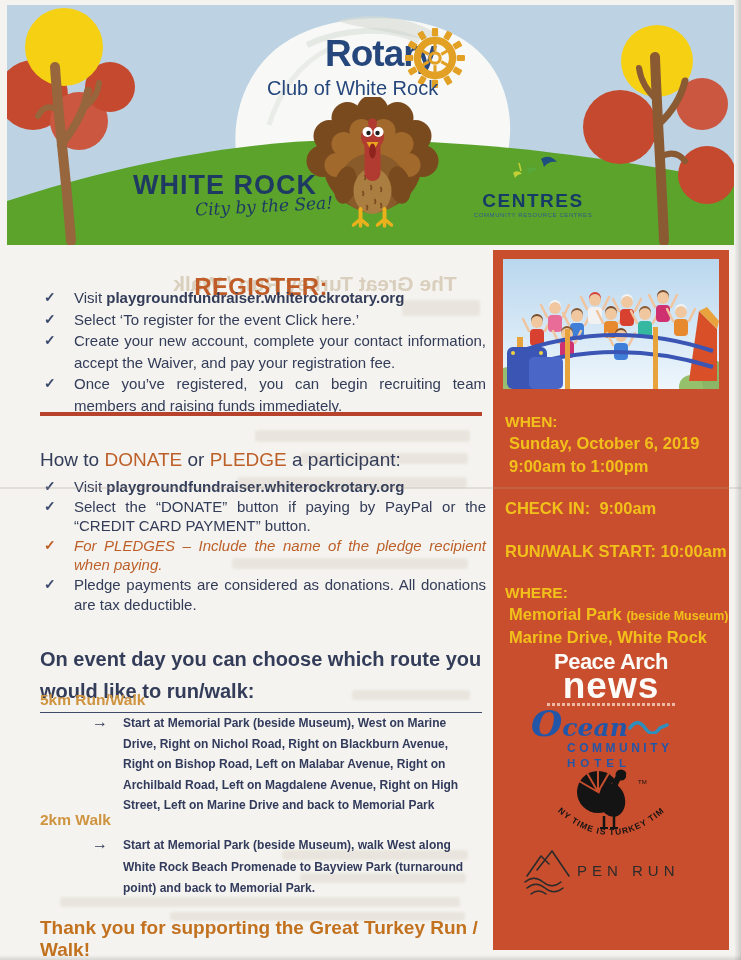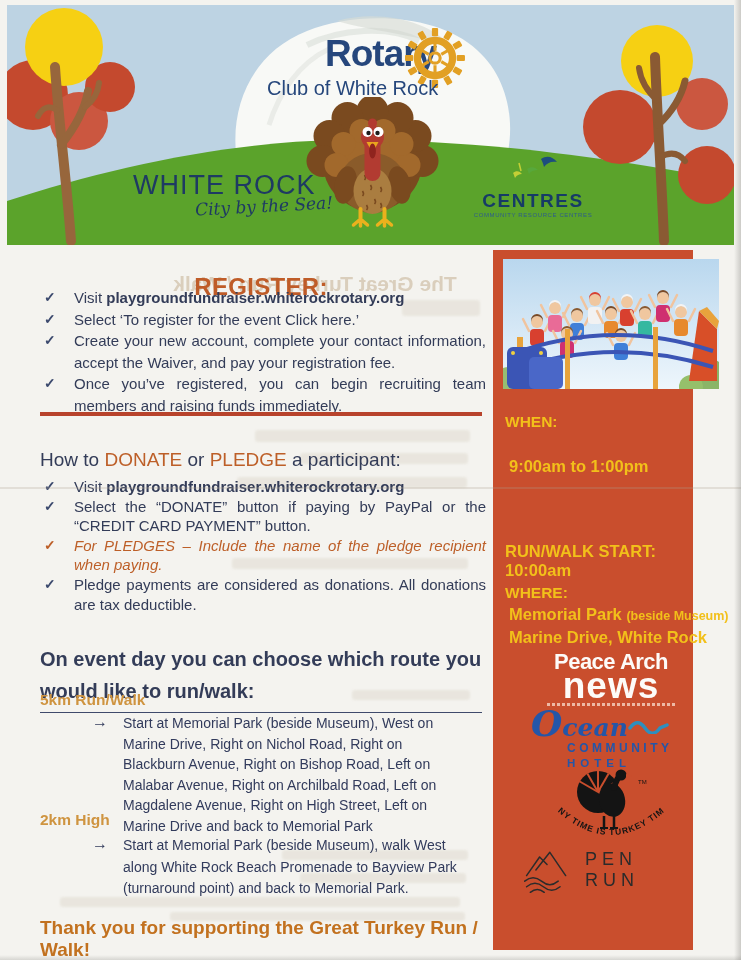--- a/index.html
+++ b/index.html
@@ -6,21 +6,21 @@
   .page{position:relative;width:741px;height:960px;background:#f4f3ef;overflow:hidden;
         font-family:"Liberation Sans",sans-serif;color:#333c58;margin:0 auto;}
   
   .banner{position:absolute;left:7px;top:5px;width:727px;height:240px;background:#bdd3e3;overflow:hidden;}
   .banner svg.bg{position:absolute;left:0;top:0;}
   .turkey{position:absolute;left:292px;top:92px;width:148px;height:132px;}
   .rotary-word{position:absolute;left:318px;top:28px;font-size:37px;font-weight:bold;color:#26477c;letter-spacing:-1px;}
   .rotary-gear{position:absolute;left:397px;top:22px;width:62px;height:62px;}
   .rotary-sub{position:absolute;left:260px;top:72px;font-size:20px;color:#26477c;}
   .wr{position:absolute;left:126px;top:165px;}
-  .wr-name{font-size:27px;font-weight:normal;color:#1e3a63;letter-spacing:1px;}
+  .wr-name{font-size:27px;font-weight:bold;color:#1e3a63;letter-spacing:1px;}
   .wr-tag{position:absolute;left:62px;top:26px;font-family:"DejaVu Serif",serif;font-style:italic;
           font-size:17px;color:#1e3a63;transform:rotate(-3deg);white-space:nowrap;}
   .sources{position:absolute;left:466px;top:150px;width:120px;text-align:center;}
   .sources-name{font-size:19px;font-weight:bold;color:#163b66;letter-spacing:1.5px;margin-top:1px;}
   .sources-sub{font-size:6px;color:#2e5d8a;letter-spacing:.6px;}
   
   .ghost-title{position:absolute;left:150px;top:272px;width:330px;text-align:center;color:#c5b193;
                opacity:.55;font-weight:bold;font-size:21px;transform:scaleX(-1);filter:blur(.7px);white-space:nowrap;}
   .gbar{position:absolute;background:#c3b7a3;opacity:.22;border-radius:3px;filter:blur(1px);}
   .crease{position:absolute;left:0;top:487px;width:741px;height:2px;background:rgba(170,158,144,.25);}
@@ -47,44 +47,44 @@
   .divider{top:412px;height:4px;background:#b8432c;}
   .donate-h{top:433px;font-size:19px;font-weight:normal;color:#333c58;}
   .donate-h .oj{color:#bd5f28;}
   .event-h{top:626px;font-size:20px;font-weight:bold;color:#333c58;line-height:32px;
            padding-bottom:5px;border-bottom:1.5px solid #3f4a6b;}
   .lbl5{top:691px;} .lbl2{top:811px;}
   .route-lbl{font-size:15.5px;font-weight:bold;color:#cf9440;}
   .route{display:flex;align-items:flex-start;padding-left:52px;box-sizing:border-box;}
   .r1{top:713px;} .r2{top:835px;}
   .route .arrow{flex:0 0 31px;font-size:16px;font-weight:bold;color:#323b5c;}
-  .route p{margin:0;flex:1;font-size:14px;font-weight:normal;color:#323b5c;line-height:20.6px;max-width:342px;}
+  .route p{margin:0;flex:1;font-size:12px;font-weight:bold;color:#323b5c;line-height:20.6px;max-width:342px;}
   .r2 p{line-height:21.5px;}
   .thankyou{top:917px;font-size:19px;font-weight:bold;color:#c2711f;}
   
-  .sidebar{position:absolute;left:493px;top:250px;width:200px;height:700px;background:#c94e2d;}
+  .sidebar{position:absolute;left:493px;top:250px;width:236px;height:700px;background:#c94e2d;}
   .sidebar>*{position:absolute;}
   .photo{left:10px;top:9px;width:216px;height:130px;}
   .sb-label{font-size:15.5px;font-weight:bold;color:#f2c01a;white-space:pre-wrap;}
   .sb-line{font-size:16.5px;font-weight:bold;color:#f2c01a;white-space:nowrap;}
   .sb-note{font-size:12.5px;}
   .pan{left:0;top:402px;width:236px;text-align:center;color:#fdfbf8;}
   .pan-top{font-size:22px;font-weight:bold;letter-spacing:-.5px;line-height:20px;}
   .pan-news{font-size:37px;font-weight:bold;letter-spacing:1px;line-height:28px;}
   .pan-tag{width:128px;height:3px;margin:3px auto 0;opacity:.75;
            background:repeating-linear-gradient(90deg,rgba(255,236,222,.9) 0 3px,rgba(255,236,222,0) 3px 5px);}
   .ocean{left:38px;top:460px;width:170px;color:#2456a8;}
   .ocean-top{display:flex;align-items:center;}
   .ocean-script{font-family:"DejaVu Serif",serif;font-style:italic;font-size:25px;font-weight:bold;line-height:26px;}
   .ocean-script::first-letter{font-size:36px;}
   .ocean-l1{font-size:12px;font-weight:bold;letter-spacing:3.5px;margin:0 0 2px 36px;}
   .ocean-l2{font-size:11.5px;font-weight:bold;letter-spacing:5px;margin-left:36px;}
   .ttlogo{left:53px;top:512px;width:130px;height:92px;}
   .penrun{left:28px;top:594px;display:flex;align-items:center;}
-  .penrun-text{font-size:18px;letter-spacing:5px;color:#2b2b2b;margin-left:12px;}
+  .penrun-text{font-size:15px;letter-spacing:5px;color:#2b2b2b;}
 </style>
 </head>
 <body>
 
 <div class="page">
 
   <div class="banner">
     <svg class="bg" width="727" height="240" viewBox="0 0 727 240">
 
       <path d="M240,190 C213,128 233,52 300,26 C352,5 432,9 470,45 C506,77 511,132 493,172 C475,207 430,224 378,224 C318,224 263,216 240,190 Z" fill="#f8f9f6"></path>
@@ -273,21 +273,21 @@
     </ul>
 
     <h2 class="event-h"><span>On event day you can choose which route you</span><br><span>would like to run/walk:</span></h2>
 
     <div class="route-lbl lbl5">5km Run/Walk</div>
     <div class="route r1">
       <span class="arrow">→</span>
       <p>Start at Memorial Park (beside Museum), West on Marine Drive, Right on Nichol Road, Right on Blackburn Avenue, Right on Bishop Road, Left on Malabar Avenue, Right on Archilbald Road, Left on Magdalene Avenue, Right on High Street, Left on Marine Drive and back to Memorial Park</p>
     </div>
 
-    <div class="route-lbl lbl2">2km High</div>
+    <div class="route-lbl lbl2">2km Walk</div>
     <div class="route r2">
       <span class="arrow">→</span>
       <p>Start at Memorial Park (beside Museum), walk West along White Rock Beach Promenade to Bayview Park (turnaround point) and back to Memorial Park.</p>
     </div>
 
     <div class="thankyou">Thank you for supporting the Great Turkey Run / Walk!</div>
   </div>
 
   <aside class="sidebar">
 
@@ -379,22 +379,24 @@
       <rect x="14" y="78" width="6" height="52" fill="#e8a33c"></rect>
       <rect x="62" y="70" width="5" height="60" fill="#e8a33c"></rect>
       <rect x="150" y="68" width="5" height="62" fill="#e8a33c"></rect>
       <rect x="4" y="88" width="40" height="42" rx="6" fill="#3b55b5"></rect>
       <rect x="26" y="98" width="34" height="32" rx="5" fill="#4a67c8"></rect>
       <circle cx="10" cy="94" r="2" fill="#f0d040"></circle>
         <circle cx="38" cy="94" r="2" fill="#f0d040"></circle>
     </svg>
 
     <div class="sb-label" style="left:12px;top:163px;">WHEN:</div>
+    <div class="sb-line" style="left:16px;top:184px;">Sunday, October 6, 2019</div>
     <div class="sb-line" style="left:16px;top:207px;">9:00am to 1:00pm</div>
 
+    <div class="sb-label" style="left:12px;top:249px;font-size:16.5px;">CHECK IN:  9:00am</div>
     <div class="sb-label" style="left:12px;top:292px;font-size:16.5px;">RUN/WALK START: 10:00am</div>
 
     <div class="sb-label" style="left:12px;top:334px;">WHERE:</div>
     <div class="sb-line" style="left:16px;top:355px;"><span>Memorial Park </span><span class="sb-note">(beside Museum)</span></div>
     <div class="sb-line" style="left:16px;top:378px;">Marine Drive, White Rock</div>
 
     <div class="pan">
       <div class="pan-top">Peace Arch</div>
       <div class="pan-news">news</div>
       <div class="pan-tag"></div>

